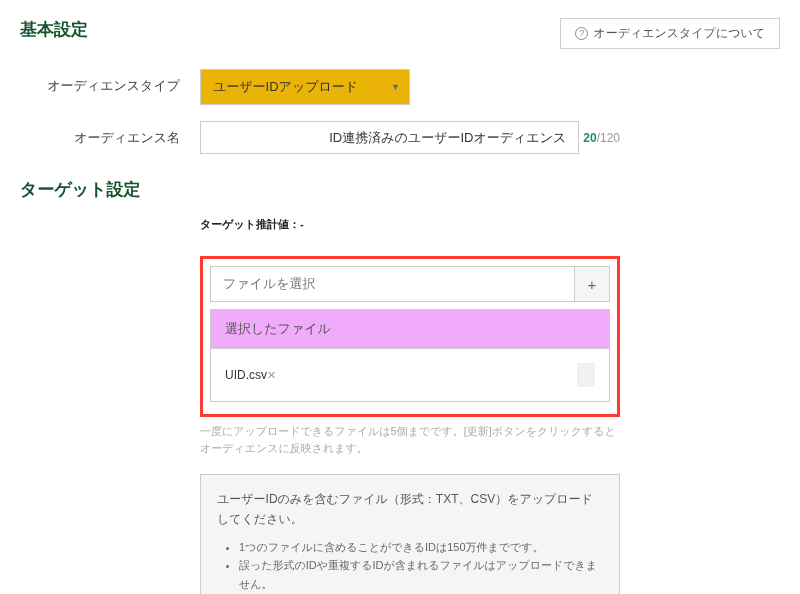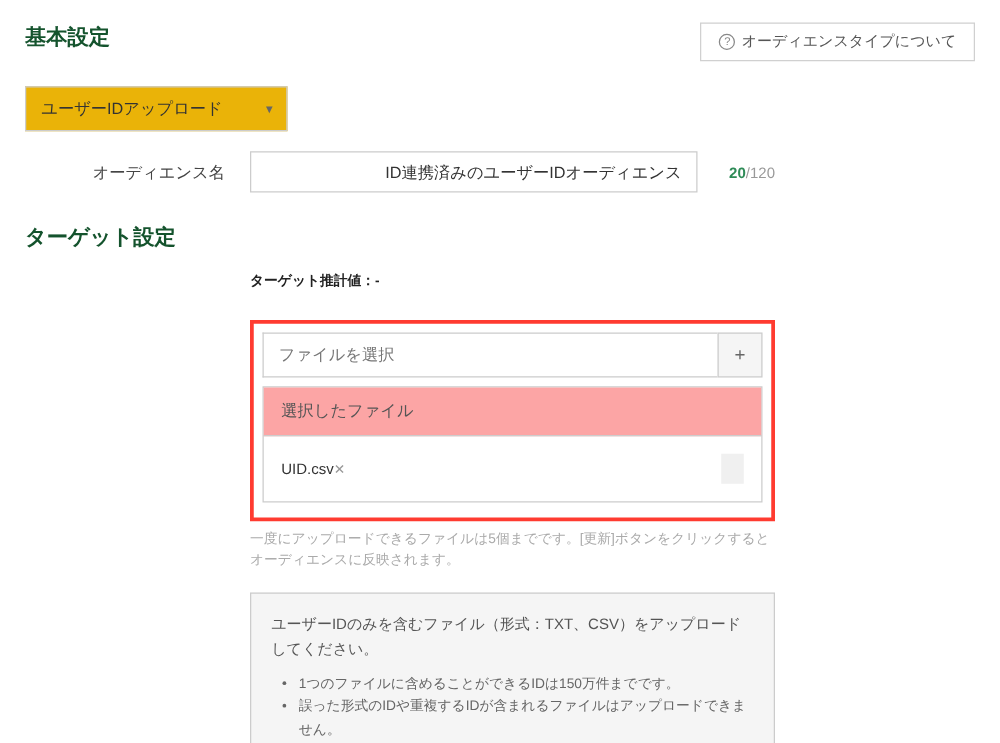--- a/index.html
+++ b/index.html
@@ -91,21 +91,21 @@
     }
     .text-input {
       flex: 1;
       border: 1px solid #ccc;
       padding: 8px 12px;
       font-size: 13px;
       color: #333;
       text-align: right;
     }
     .char-count {
-      margin-left: 25px;
+      margin-left: 4px;
       font-size: 12px;
       text-align: right;
     }
     .char-count .current { color: #2e8b57; font-weight: 600; }
     .char-count .max { color: #999; }
     .hint {
       font-size: 11px;
       color: #aaa;
       margin-top: 6px;
       line-height: 1.5;
@@ -152,21 +152,21 @@
       cursor: pointer;
       display: flex;
       align-items: center;
       justify-content: center;
     }
     .selected-files-box {
       border: 1px solid #ccc;
       margin: 7px 7px 12px 7px;
     }
     .selected-files-header {
-      background: #fca5a5;
+      background: #f0abfc;
       padding: 10px 14px;
       font-size: 13px;
       color: #555;
       border-bottom: 1px solid #ccc;
     }
     .file-row {
       display: flex;
       align-items: center;
       justify-content: space-between;
       padding: 14px 14px;
@@ -210,20 +210,21 @@
 
 <div class="header-row">
   <div class="section-title">基本設定</div>
   <button class="help-btn">
     <span class="help-icon">?</span>
     <span>オーディエンスタイプについて</span>
   </button>
 </div>
 
 <div class="form-row">
+  <div class="form-label">オーディエンスタイプ</div>
   <div class="form-content">
     <div class="select-wrapper">
       <div class="select">ユーザーIDアップロード</div>
       <span class="select-caret">▼</span>
     </div>
   </div>
 </div>
 
 <div class="form-row">
   <div class="form-label">オーディエンス名</div>

